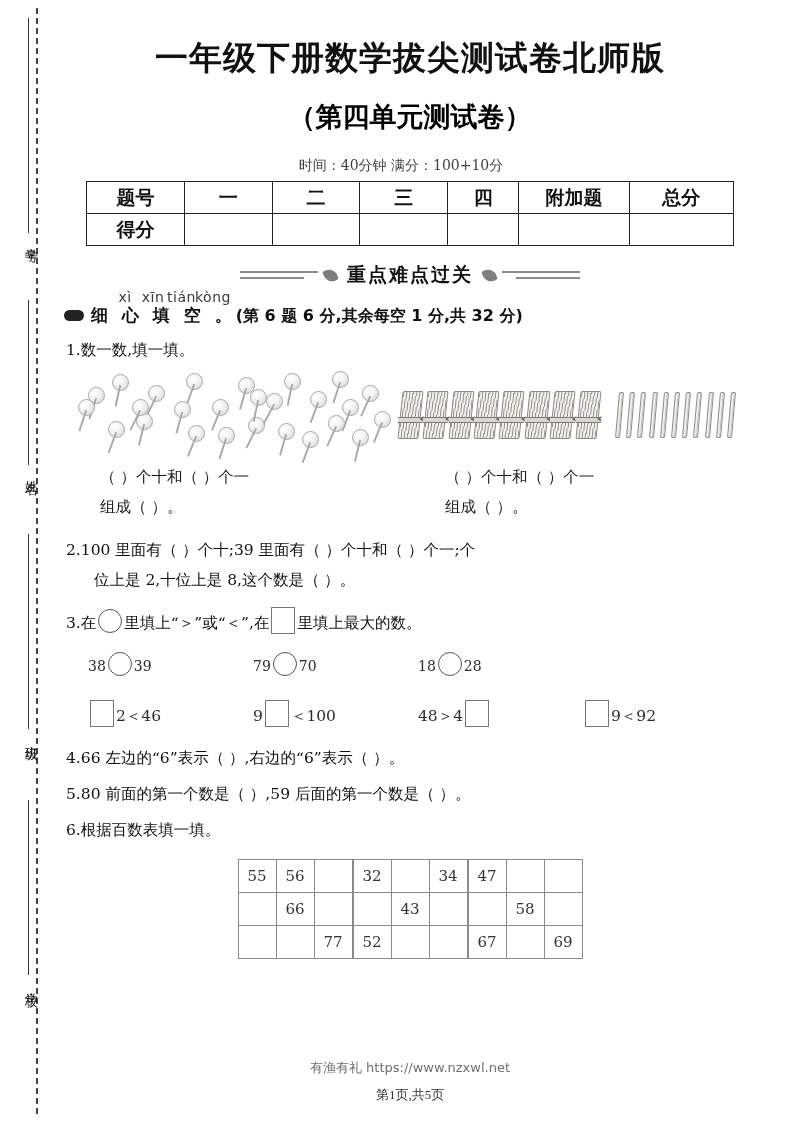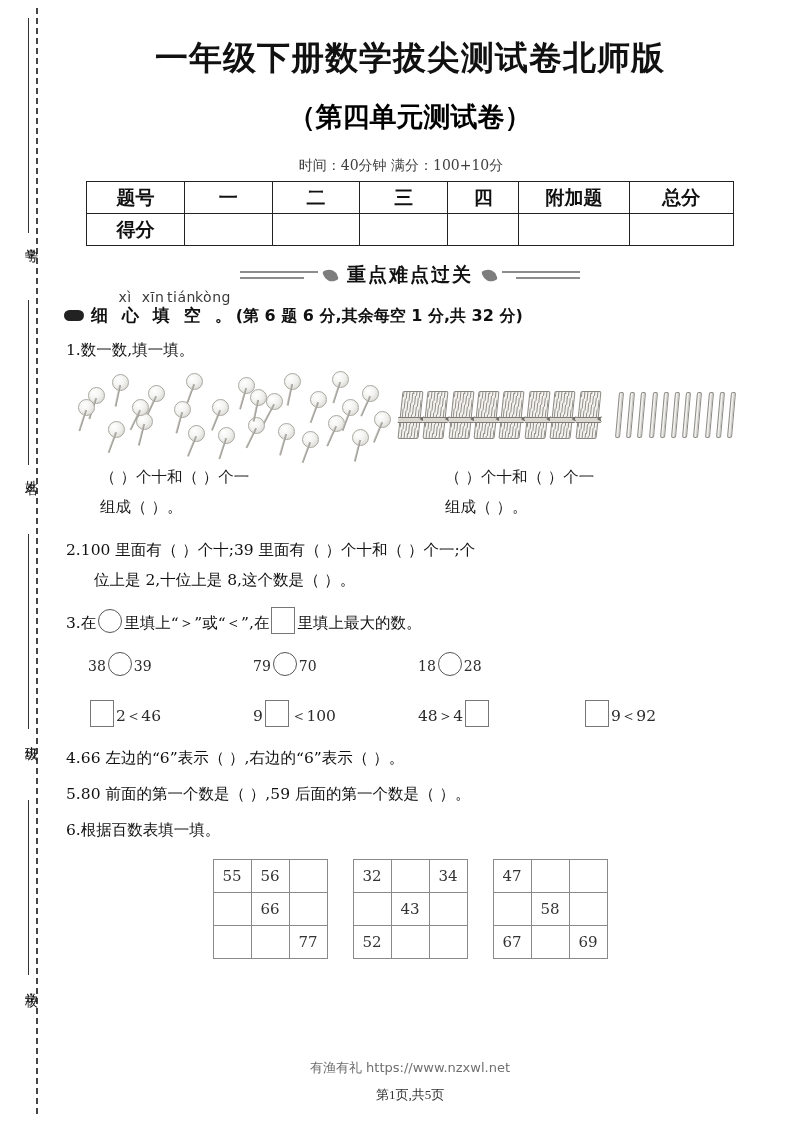--- a/index.html
+++ b/index.html
@@ -299,21 +299,20 @@
     font-size: 15.5px;
     font-family: "DejaVu Serif", "Liberation Serif", serif;
     color: #2b2b2b;
   }
   .cmp-row2 > div { width: 165px; }
 
   
   .grids {
     display: flex;
     justify-content: center;
-    gap: 25px;
     margin-top: 14px;
   }
   .grid {
     border-collapse: collapse;
   }
   .grid td {
     width: 35px; height: 30px;
     border: 1px solid #8a8a8a;
     text-align: center;
     vertical-align: middle;

